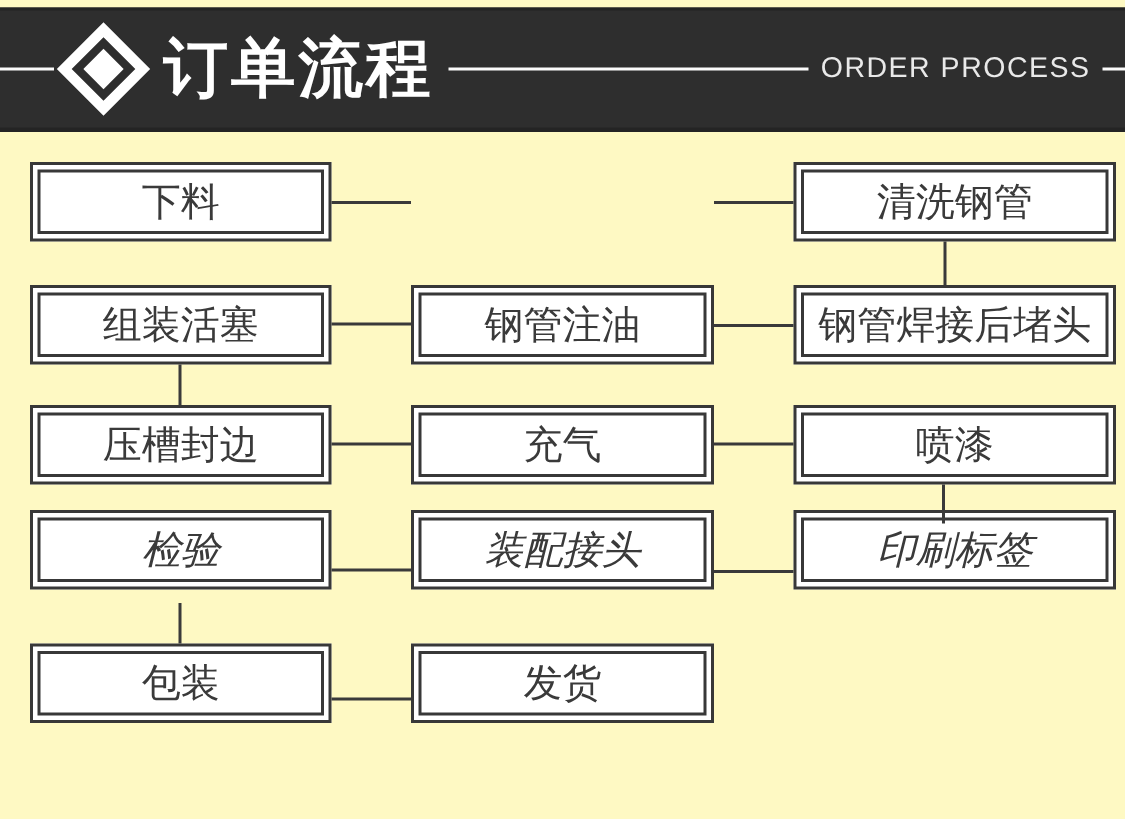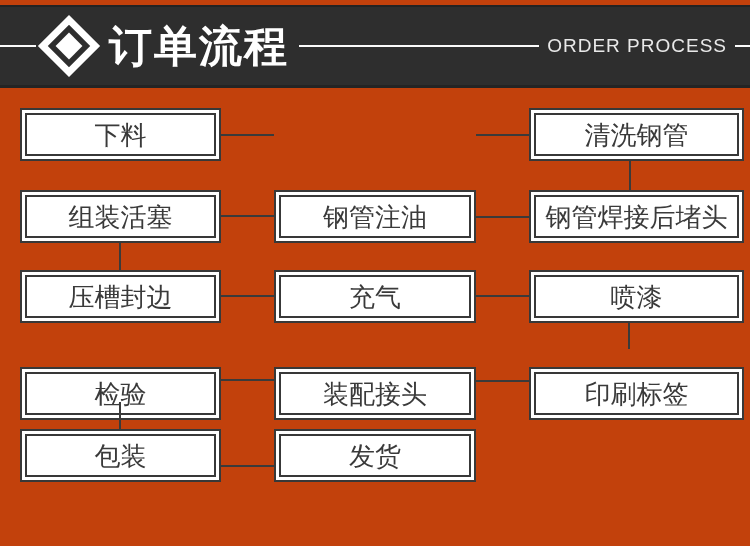--- a/index.html
+++ b/index.html
@@ -1,17 +1,17 @@
 <!DOCTYPE html>
 <html><head>
 <meta charset="utf-8">
 <style>
   html,body { margin:0; padding:0; background:#ffffff; }
   body { font-family:"DejaVu Sans", sans-serif; }
-  .page { position:relative; width:750px; height:546px; background:#c2410c; overflow:hidden; }
+  .page { position:relative; width:750px; height:546px; background:#fef9c3; overflow:hidden; }
 
   
   .header {
     position:absolute; left:0; top:5px; width:750px; height:83px;
     background:#2e2e2e; box-sizing:border-box;
     border-top:2px solid #232323; border-bottom:3px solid #242424;
     display:flex; align-items:center;
   }
   .hline { height:2px; background:#fbfbfb; flex:none; }
   .hline-left  { width:36px; }
@@ -48,21 +48,21 @@
     border:2px solid #383838;
     display:flex; align-items:center; justify-content:center;
     font-size:26px; color:#3a3a3a; white-space:nowrap; line-height:1;
   }
   .col0 { left:20px;  width:201px; }
   .col1 { left:274px; width:202px; }
   .col2 { left:529px; width:215px; }
   .row0 { top:108px; }
   .row1 { top:190px; }
   .row2 { top:270px; }
-  .row3 { top:367px; }
+  .row3 { top:340px;font-style:italic; }
   .row4 { top:429px; }
 
   
   .edge { position:absolute; background:#3a3a3a; }
 </style>
 </head>
 <body>
 
 <div class="page">
 

